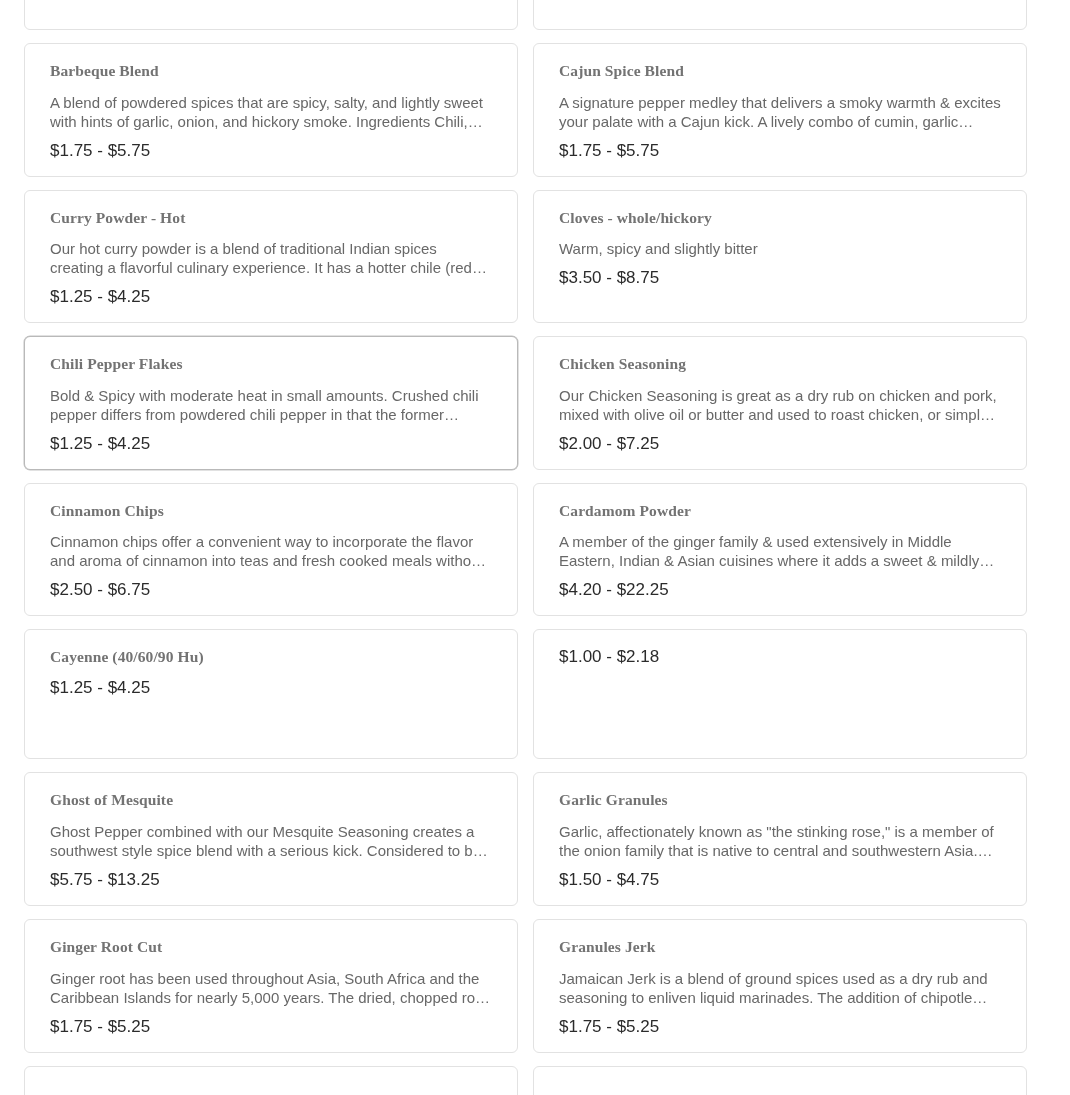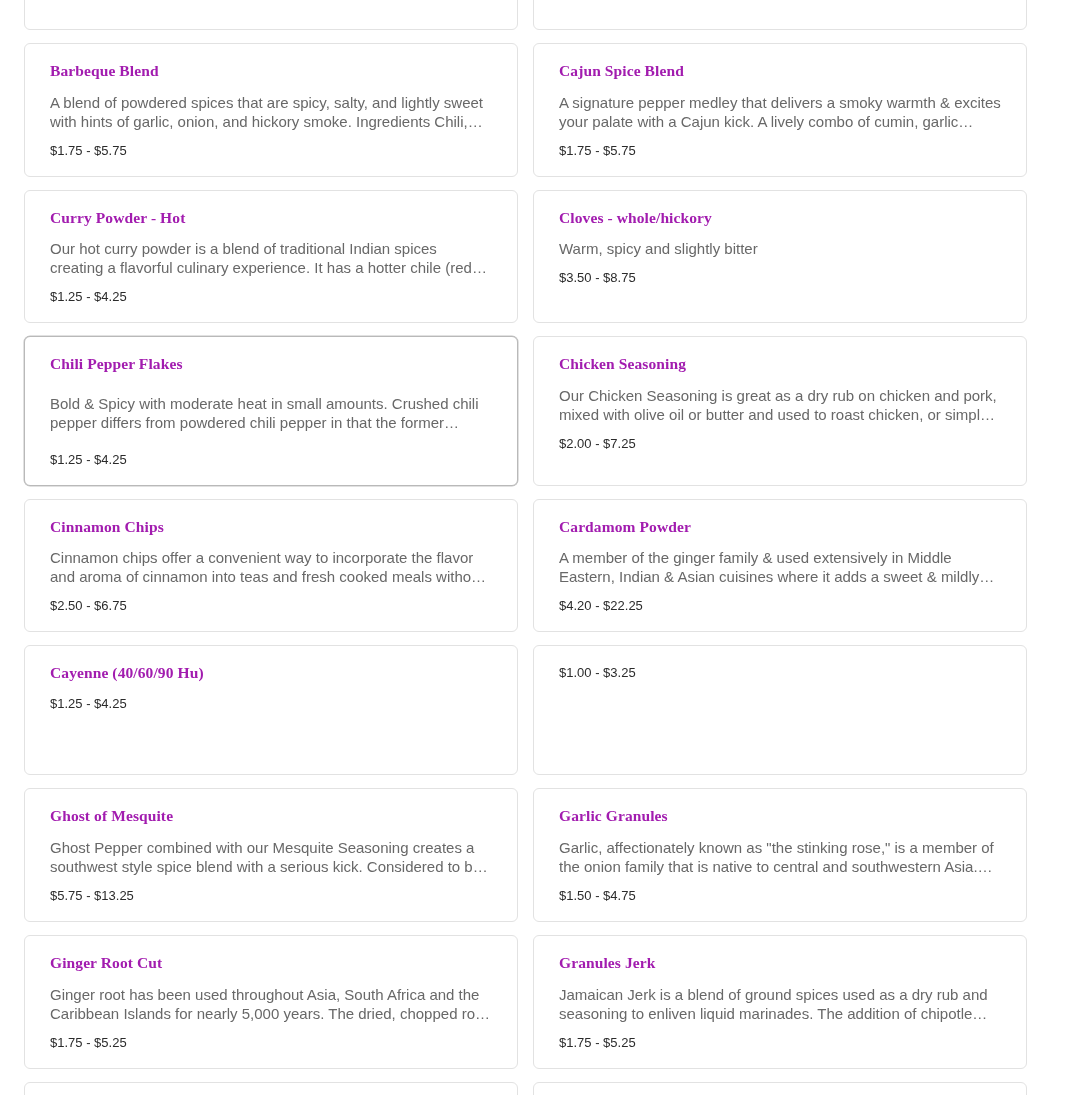--- a/index.html
+++ b/index.html
@@ -39,29 +39,28 @@
     padding: 18px 25px 16px 25px;
     min-height: 130px;
     display: flex;
     flex-direction: column;
     position: relative;
   }
 
   .product-card.is-active {
     border-color: #b9b9b9;
     box-shadow: 0 0 0 0.5px #c4c4c4;
-    gap: 8px;
   }
 
   .card-title {
     font-family: "Liberation Serif", serif;
     font-weight: bold;
     font-size: 15.5px;
     line-height: 1.2;
-    color: #a21caf;
+    color: #737373;
     margin: 0 0 12px 0;
     letter-spacing: 0.1px;
   }
 
   .card-desc {
     font-family: "Liberation Sans", sans-serif;
     font-size: 15px;
     line-height: 19px;
     color: #686868;
     margin: 0 0 11px 0;
@@ -71,21 +70,21 @@
     -webkit-line-clamp: 2;
     -webkit-box-orient: vertical;
   }
 
   .card-desc:empty {
     display: none;
   }
 
   .card-price {
     font-family: "Liberation Sans", sans-serif;
-    font-size: 13px;
+    font-size: 17px;
     line-height: 18px;
     color: #2b2b2b;
     margin: 0;
   }
 
   
   .top-fragment {
     position: absolute;
     top: 0;
     right: 76px;
@@ -141,21 +140,21 @@
     <div class="product-card">
       <h3 class="card-title">Cardamom Powder</h3>
       <p class="card-desc">A member of the ginger family &amp; used extensively in Middle Eastern, Indian &amp; Asian cuisines where it adds a sweet &amp; mildly spicy flavor.</p>
       <p class="card-price">$4.20 - $22.25</p>
     </div>
     <div class="product-card">
       <h3 class="card-title">Cayenne (40/60/90 Hu)</h3>
       <p class="card-price">$1.25 - $4.25</p>
     </div>
     <div class="product-card">
-      <p class="card-price">$1.00 - $3.25</p>
+      <p class="card-price">$1.00 - $2.18</p>
     </div>
     <div class="product-card">
       <h3 class="card-title">Ghost of Mesquite</h3>
       <p class="card-desc">Ghost Pepper combined with our Mesquite Seasoning creates a southwest style spice blend with a serious kick. Considered to be our most popular...</p>
       <p class="card-price">$5.75 - $13.25</p>
     </div>
     <div class="product-card">
       <h3 class="card-title">Garlic Granules</h3>
       <p class="card-desc">Garlic, affectionately known as "the stinking rose," is a member of the onion family that is native to central and southwestern Asia. Although t...</p>
       <p class="card-price">$1.50 - $4.75</p>

